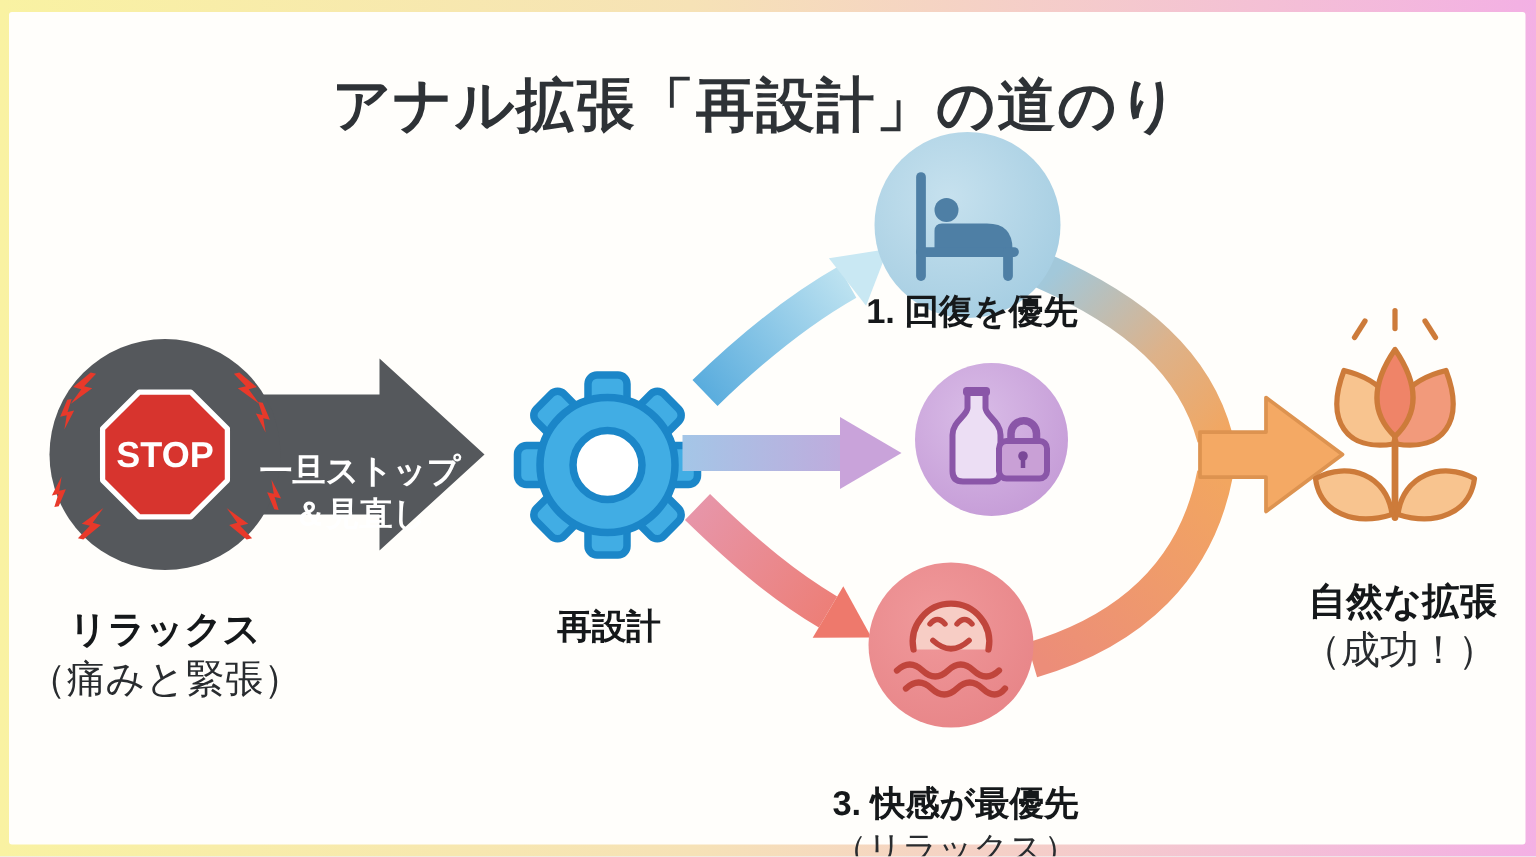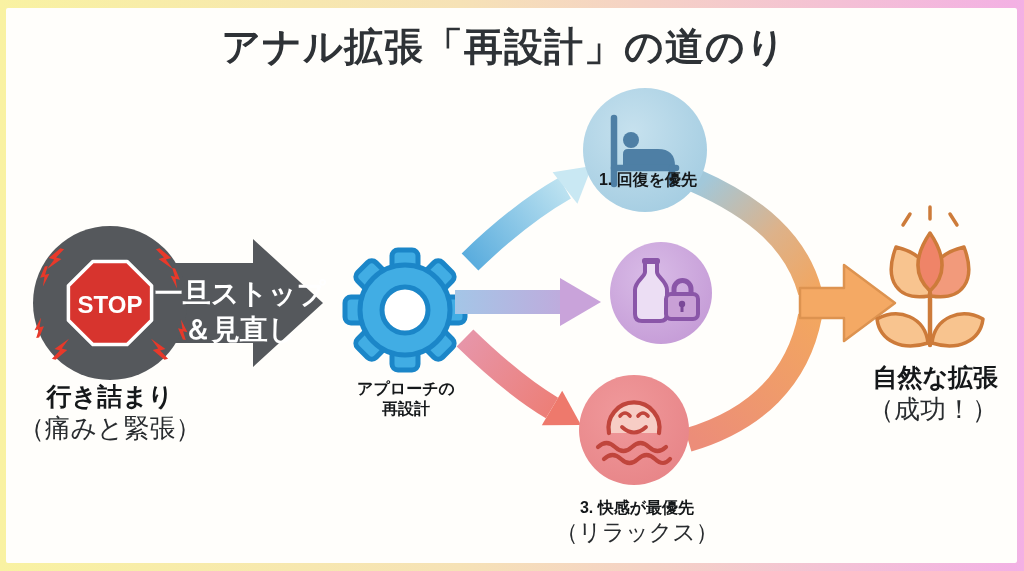--- a/index.html
+++ b/index.html
@@ -6,30 +6,30 @@
   .page {
     position:relative; width:1024px; height:571px; overflow:hidden;
     background:linear-gradient(90deg,#f9f2a2 0%,#f6e2b6 45%,#f3b0e4 100%);
     font-family:"Liberation Sans","DejaVu Sans",sans-serif;
   }
   .panel {
     position:absolute; left:6px; top:8px; right:7px; bottom:8px;
     background:#fffefb; border-radius:2px;
   }
   .diagram { position:absolute; left:0; top:0; }
-  .lbl { position:absolute; transform:translateX(-50%); text-align:center; white-space:nowrap; line-height:1.2; }
+  .lbl { position:absolute; transform:translateX(-50%); text-align:center; white-space:nowrap; line-height:1.2;margin-top:24px; }
   .title {
     left:504px; top:24px; font-size:39px; font-weight:800; color:#2e3236; letter-spacing:1px;
   }
-  .main  { font-weight:800; font-size:16px; color:#15181a; }
+  .main  { font-weight:800; font-size:23px; color:#15181a; }
   .sub   { font-weight:500; font-size:26px; color:#292c2f; margin-top:2px; }
   .start-label  { left:110px; top:381px; }
   .start-label .main { font-size:25px; }
   .transition-label {
-    left:240px; top:276px; color:#ffffff; font-weight:800; font-size:28px; line-height:1.3;
+    left:240px; top:276px; color:#ffffff; font-weight:800; font-size:22px; line-height:1.3;
   }
   .hub-label    { left:406px; top:379px; }
   .hub-label .main { line-height:1.25; }
   .b1-label     { left:648px; top:170px; }
   .b1-label .sub { font-size:18.5px; }
   .b2-label     { left:663px; top:338px; }
   .b3-label     { left:637px; top:498px; }
   .b3-label .sub { font-size:23px; }
   .goal-label   { left:933px; top:362px;text-align:right; }
   .goal-label .main { font-size:25px; }
@@ -181,31 +181,30 @@
         <path d="M903,225 L910,214"></path>
         <path d="M930,219 V207"></path>
         <path d="M957,225 L950,214"></path>
       </g>
     </g>
   </svg>
 
   <div class="lbl title">アナル拡張「再設計」の道のり</div>
 
   <div class="lbl start-label">
-    <div class="main">行き詰まり</div>
+    <div class="main">リラックス</div>
     <div class="sub">（痛みと緊張）</div>
   </div>
 
   <div class="lbl transition-label">
     <div>一旦ストップ</div>
     <div>＆見直し</div>
   </div>
 
   <div class="lbl hub-label">
-    <div class="main">アプローチの</div>
     <div class="main">再設計</div>
   </div>
 
   <div class="lbl b1-label">
     <div class="main">1. 回復を優先</div>
   </div>
 
 
   <div class="lbl b3-label">
     <div class="main">3. 快感が最優先</div>

